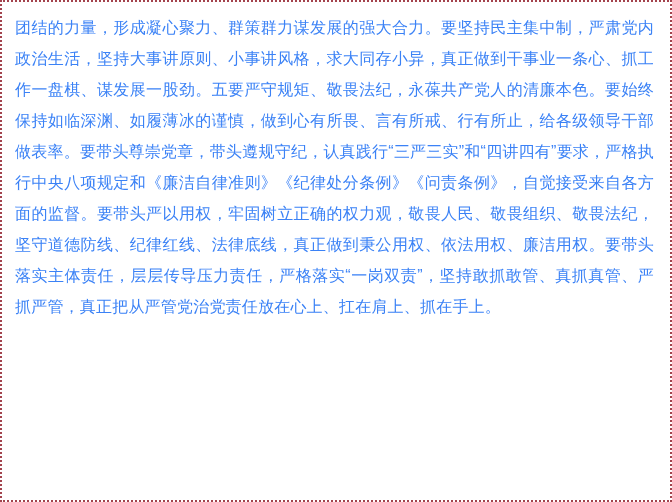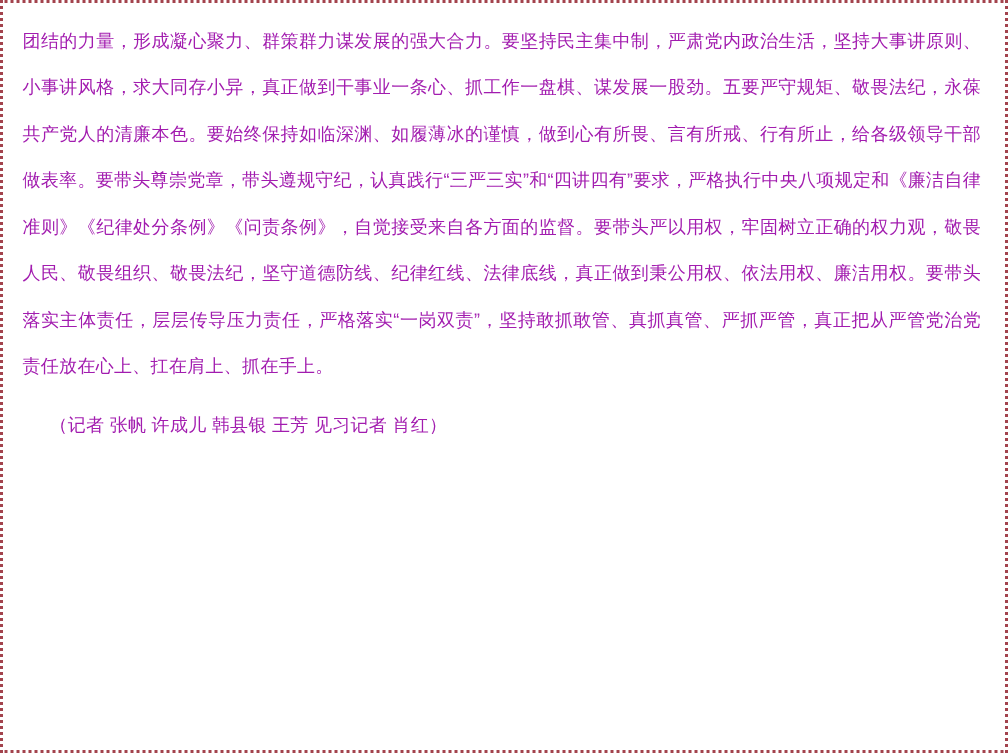--- a/index.html
+++ b/index.html
@@ -9,23 +9,23 @@
   }
   .article-page {
     box-sizing: border-box;
     width: 672px;
     height: 502px;
     background: #ffffff;
     border: 2px dotted #a3434d;
     padding: 10px 16px 4px 13px;
     overflow: hidden;
     font-family: "Liberation Sans", "DejaVu Sans", sans-serif;
-    font-size: 12px;
+    font-size: 16px;
     line-height: 31px;
-    color: #a21caf;
+    color: #3b82f6;
     text-align: justify;
     text-justify: inter-ideograph;
     letter-spacing: 0.2px;
   }
   .article-page p {
     margin: 0 0 8px 0;
   }
   .para-indent {
     text-indent: 2em;
   }
@@ -33,14 +33,13 @@
     text-indent: 1.5em;
     margin-top: 12px;
     text-align: left;
   }
 </style>
 </head>
 <body>
 
 <div class="article-page">
   <p>团结的力量，形成凝心聚力、群策群力谋发展的强大合力。要坚持民主集中制，严肃党内政治生活，坚持大事讲原则、小事讲风格，求大同存小异，真正做到干事业一条心、抓工作一盘棋、谋发展一股劲。五要严守规矩、敬畏法纪，永葆共产党人的清廉本色。要始终保持如临深渊、如履薄冰的谨慎，做到心有所畏、言有所戒、行有所止，给各级领导干部做表率。要带头尊崇党章，带头遵规守纪，认真践行“三严三实”和“四讲四有”要求，严格执行中央八项规定和《廉洁自律准则》《纪律处分条例》《问责条例》，自觉接受来自各方面的监督。要带头严以用权，牢固树立正确的权力观，敬畏人民、敬畏组织、敬畏法纪，坚守道德防线、纪律红线、法律底线，真正做到秉公用权、依法用权、廉洁用权。要带头落实主体责任，层层传导压力责任，严格落实“一岗双责”，坚持敢抓敢管、真抓真管、严抓严管，真正把从严管党治党责任放在心上、扛在肩上、抓在手上。</p>
-  <p class="byline">（记者 张帆 许成儿 韩县银 王芳 见习记者 肖红）</p>
 </div>
 
 </body></html>

